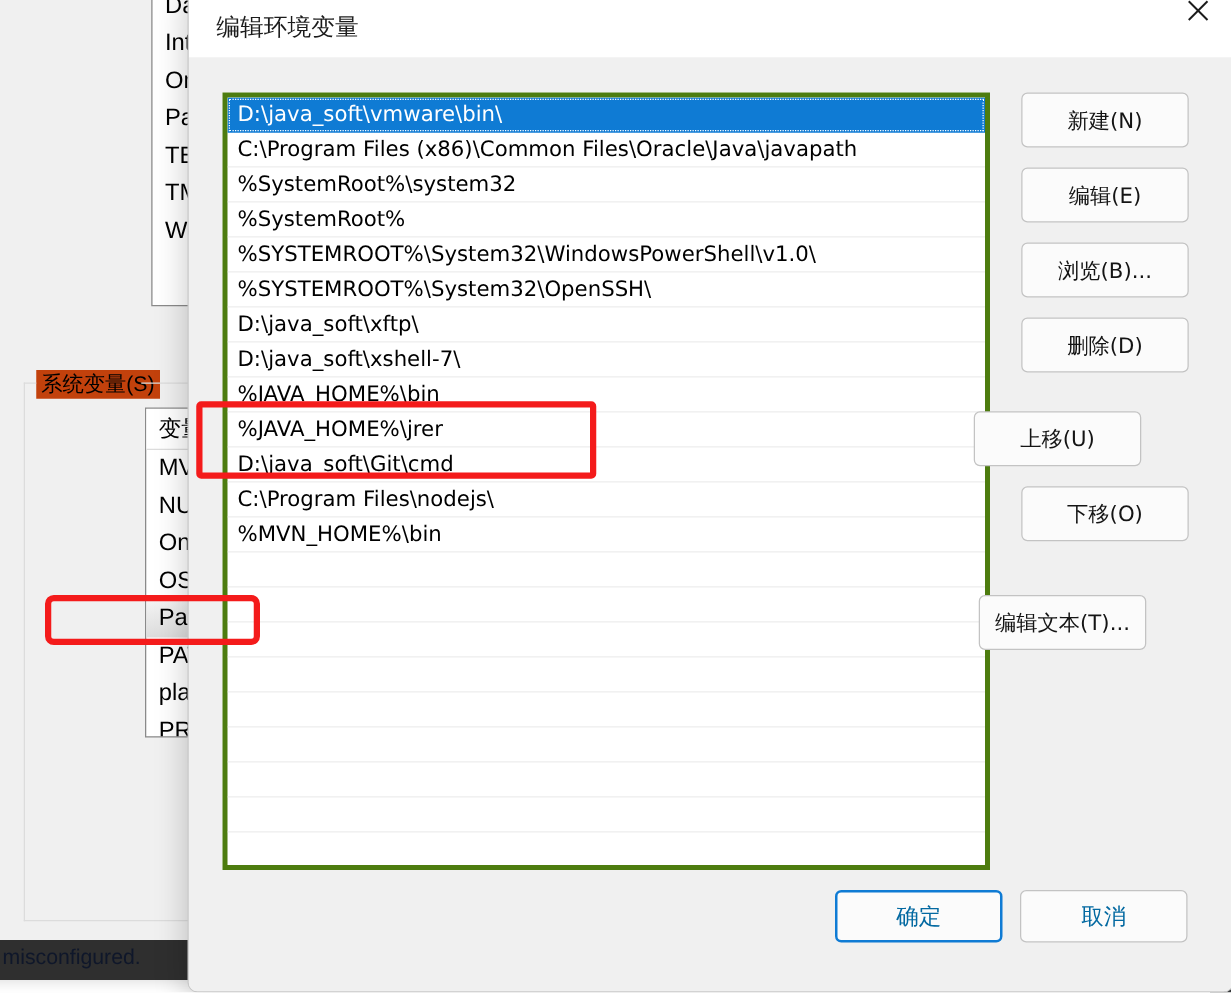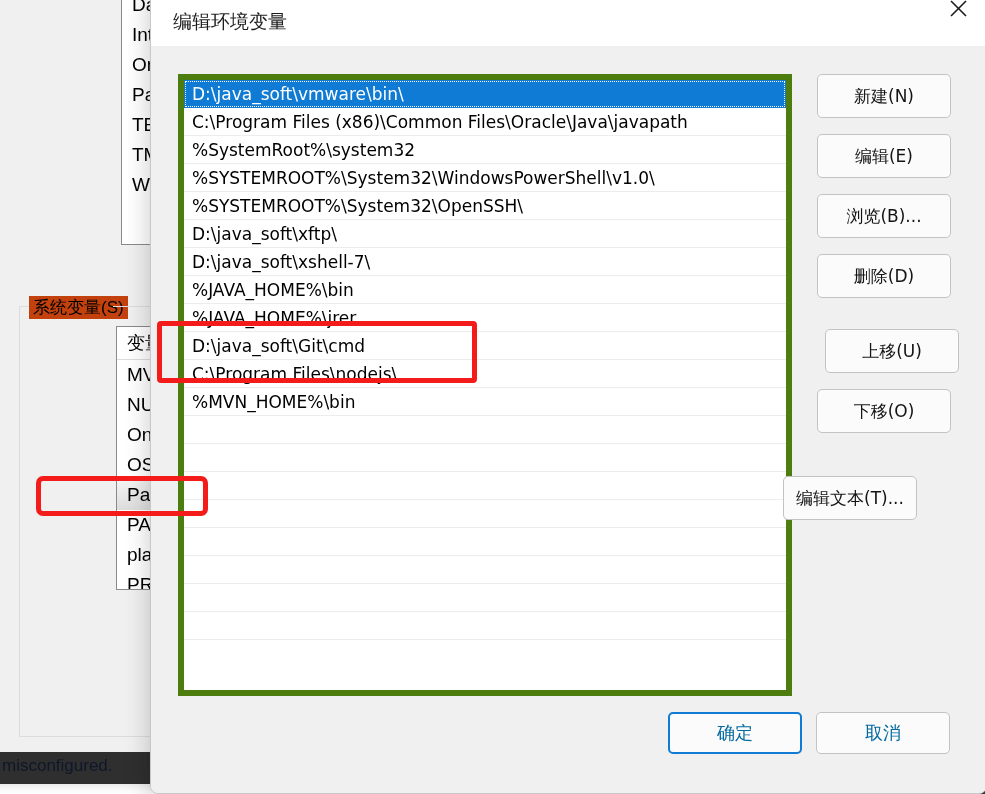--- a/index.html
+++ b/index.html
@@ -247,21 +247,21 @@
   }
 
   
   .listbox {
     position: absolute;
     left: 27px;
     top: 28px;
     width: 614px;
     height: 622px;
     background: #ffffff;
-    border: 6px solid #4d7c0f;
+    border: 4px solid #4d7c0f;
     box-sizing: border-box;
     overflow: hidden;
   }
   .list-row {
     height: 28px;
     line-height: 28px;
     padding-left: 8px;
     font-size: 17px;
     color: #000000;
     border-bottom: 1px solid #ededed;
@@ -294,21 +294,21 @@
     padding: 0;
     display: flex;
     align-items: center;
     justify-content: center;
     box-sizing: border-box;
   }
   #btn-new      { left: 666px; top: 28px; }
   #btn-edit     { left: 666px; top: 88px; }
   #btn-browse   { left: 666px; top: 148px; }
   #btn-delete   { left: 666px; top: 208px; }
-  #btn-moveup   { left: 674px; top: 283px; text-align: right; }
+  #btn-moveup   { left: 628px; top: 283px; text-align: right; }
   #btn-movedown { left: 666px; top: 343px; }
   #btn-edittext { left: 632px; top: 430px; }
 
   
   .btn-bottom {
     position: absolute;
     width: 134px;
     height: 42px;
     background: #fbfbfb;
     border: 1px solid #c3c3c3;
@@ -416,20 +416,21 @@
       </div>
     </div>
 
     <div class="dialog-body">
 
       <div class="listbox">
         <div id="path-rows">
             <div class="list-row selected">D:\java_soft\vmware\bin\</div>
             <div class="list-row">C:\Program Files (x86)\Common Files\Oracle\Java\javapath</div>
             <div class="list-row">%SystemRoot%\system32</div>
+            <div class="list-row">%SystemRoot%</div>
             <div class="list-row">%SYSTEMROOT%\System32\WindowsPowerShell\v1.0\</div>
             <div class="list-row">%SYSTEMROOT%\System32\OpenSSH\</div>
             <div class="list-row">D:\java_soft\xftp\</div>
             <div class="list-row">D:\java_soft\xshell-7\</div>
             <div class="list-row">%JAVA_HOME%\bin</div>
             <div class="list-row">%JAVA_HOME%\jrer</div>
             <div class="list-row">D:\java_soft\Git\cmd</div>
             <div class="list-row">C:\Program Files\nodejs\</div>
             <div class="list-row">%MVN_HOME%\bin</div>
             <div class="list-row empty">&nbsp;</div>

